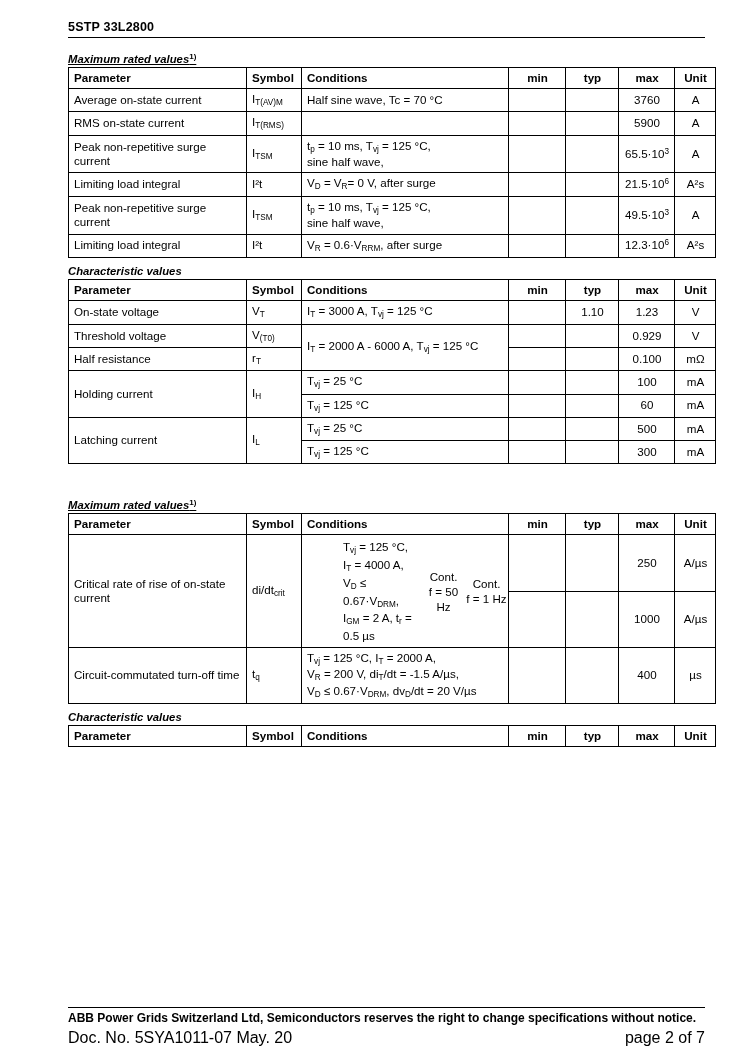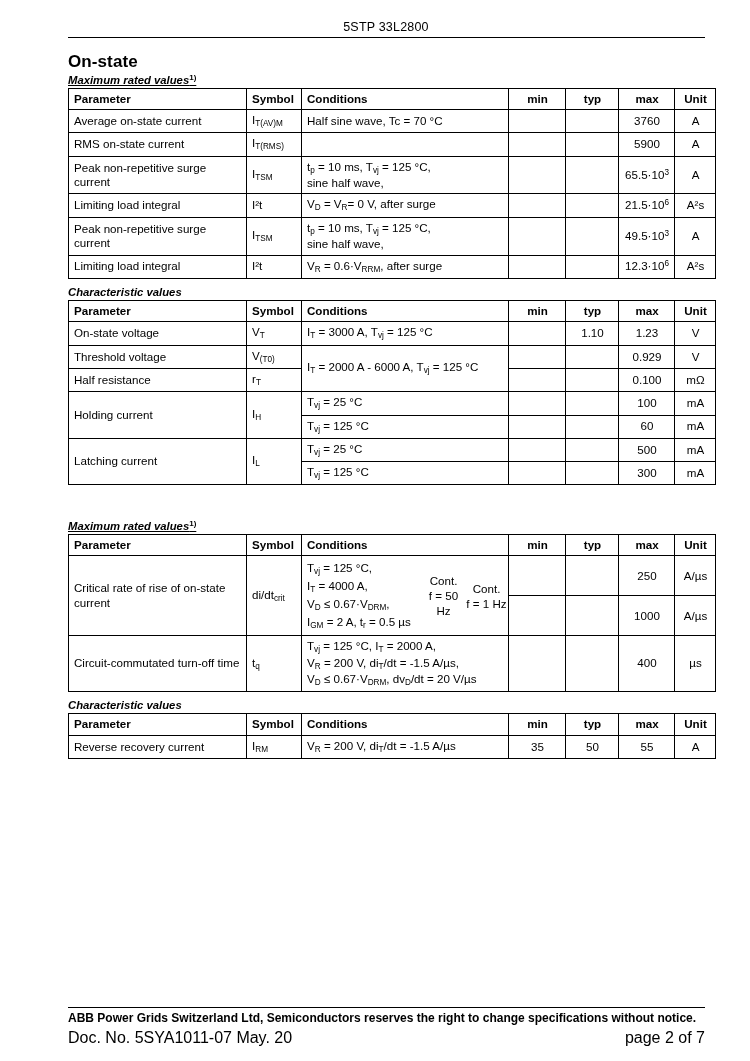--- a/index.html
+++ b/index.html
@@ -16,23 +16,23 @@
   }
   .page {
     position: absolute;
     left: 0; top: 0;
     width: 750px;
     height: 1061px;
     box-sizing: border-box;
     padding: 20px 45px 0 68px;
   }
   .doc-header {
-    text-align: center;
+    text-align: left;
     font-size: 12.5px;
-    font-weight: normal;
+    font-weight: bold;
     letter-spacing: 0.2px;
     margin-bottom: 2px;
     padding-right: 1px;
   }
   .hr-top {
     border: none;
     border-top: 1.2px solid #000;
     margin: 3px 0 14px 0;
   }
   h2.section {
@@ -119,21 +119,20 @@
   }
 </style>
 </head>
 <body>
 
 <div class="page">
 
   <div class="doc-header">5STP 33L2800</div>
   <hr class="hr-top">
 
-  <h2 class="section">On-state</h2>
   <div class="subcaption">
     <span>Maximum rated values</span><sup>1)</sup>
   </div>
 
   <table class="spec">
     <colgroup>
       <col class="c-param">
         <col class="c-symbol">
         <col class="c-cond">
         <col class="c-min">
@@ -322,21 +321,21 @@
         <th class="ctr">max</th>
         <th class="ctr">Unit</th>
       </tr>
     </thead>
     <tbody id="tbody-switching-max">
         <tr>
           <td rowspan="2">Critical rate of rise of on-state current</td>
           <td rowspan="2">di/dt<sub>crit</sub></td>
           <td rowspan="2" style="padding: 0px;">
             <div style="display:flex;height:100%;">
-              <div style="flex:1 1 auto;padding:4px 4px 4px 5px;line-height:1.3;">T<sub>vj</sub> = 125 °C,<br>I<sub>T</sub> = 4000 A,<br>V<sub>D</sub> ≤ 0.67·V<sub>DRM</sub>,<br>I<sub>GM</sub> = 2 A, t<sub>r</sub> = 0.5 µs</div>
+              <div style="flex:1 1 auto;padding:4px 4px 4px 5px;line-height:1.3;margin-left:36px;">T<sub>vj</sub> = 125 °C,<br>I<sub>T</sub> = 4000 A,<br>V<sub>D</sub> ≤ 0.67·V<sub>DRM</sub>,<br>I<sub>GM</sub> = 2 A, t<sub>r</sub> = 0.5 µs</div>
               <div style="flex:0 0 86px;display:flex;flex-direction:row;">
                 <div style="flex:1 1 50%;display:flex;align-items:center;justify-content:center;text-align:center;line-height:1.3;">Cont.<br>f = 50 Hz</div>
                 <div style="flex:1 1 50%;display:flex;align-items:center;justify-content:center;text-align:center;line-height:1.3;">Cont.<br>f = 1 Hz</div>
               </div>
             </div>
           </td>
           <td class="ctr" style="height: 30px;"></td>
           <td class="ctr" style="height: 30px;"></td>
           <td class="ctr">250</td>
           <td class="ctr">A/µs</td>
@@ -377,29 +376,20 @@
         <th>Parameter</th>
         <th>Symbol</th>
         <th>Conditions</th>
         <th class="ctr">min</th>
         <th class="ctr">typ</th>
         <th class="ctr">max</th>
         <th class="ctr">Unit</th>
       </tr>
     </thead>
     <tbody id="tbody-switching-char">
-        <tr>
-          <td>Reverse recovery current</td>
-          <td>I<sub>RM</sub></td>
-          <td>V<sub>R</sub> = 200 V, di<sub>T</sub>/dt = -1.5 A/µs</td>
-          <td class="ctr">35</td>
-          <td class="ctr">50</td>
-          <td class="ctr">55</td>
-          <td class="ctr">A</td>
-        </tr>
       </tbody>
   </table>
 
   <div class="footer">
     <hr class="footer-rule">
     <div class="footer-note">ABB Power Grids Switzerland Ltd, Semiconductors reserves the right to change specifications without notice.</div>
     <div class="footer-row">
       <div>Doc. No. 5SYA1011-07 May. 20</div>
       <div>page 2 of 7</div>
     </div>

